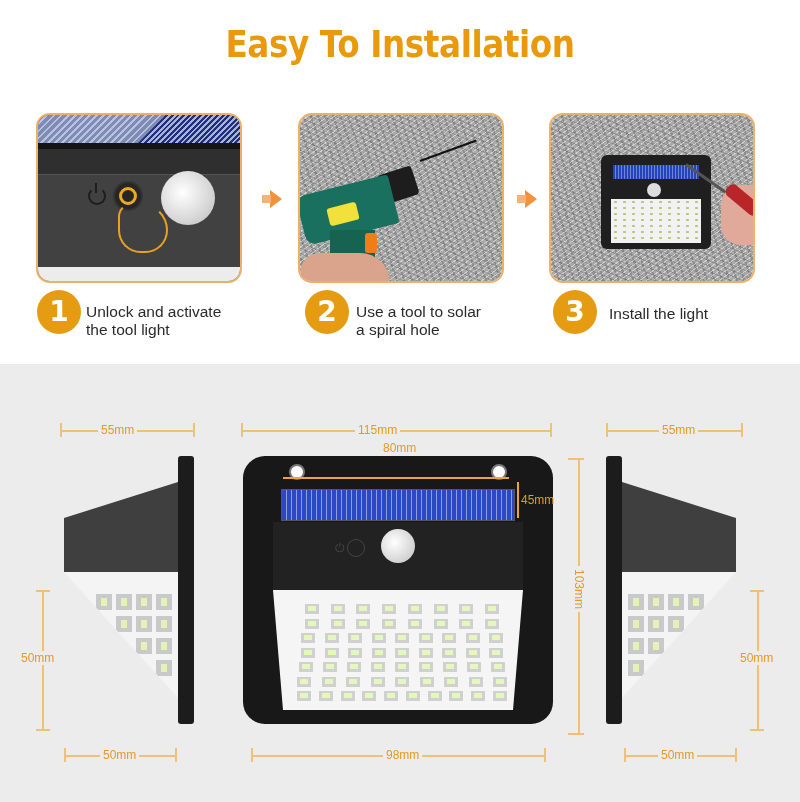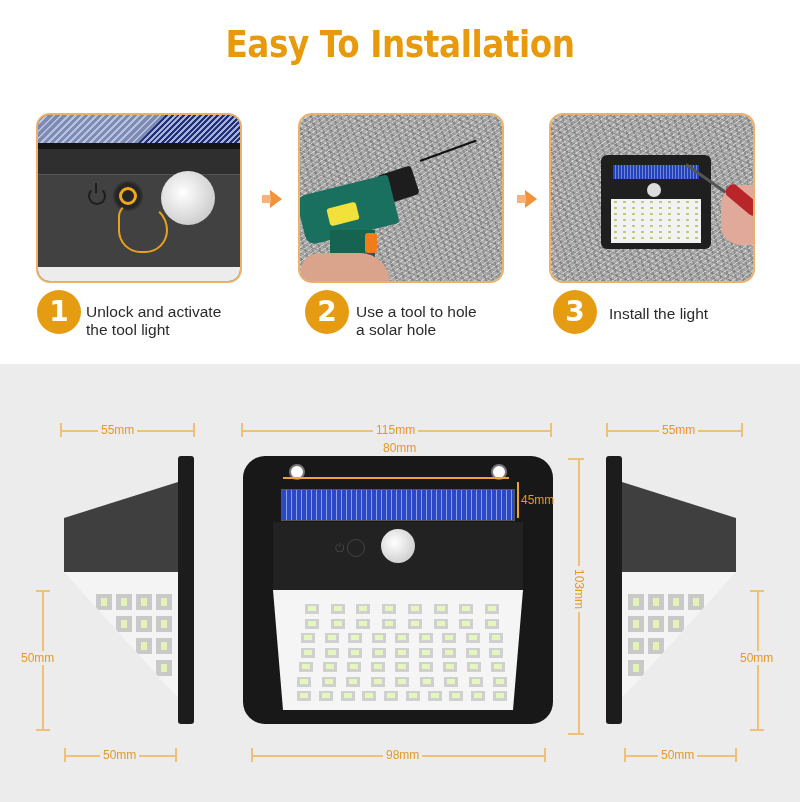--- a/index.html
+++ b/index.html
@@ -152,22 +152,22 @@
 </div>
 
 <div class="step-num" style="left:37px">1</div>
 <div class="step-text" style="left:86px;top:303px">
   <div>Unlock and activate</div>
   <div>the tool light</div>
 </div>
 
 <div class="step-num" style="left:305px">2</div>
 <div class="step-text" style="left:356px;top:303px">
-  <div>Use a tool to hole</div>
-  <div>a solar hole</div>
+  <div>Use a tool to solar</div>
+  <div>a spiral hole</div>
 </div>
 
 <div class="step-num" style="left:553px">3</div>
 <div class="step-text" style="left:609px;top:305px">
   <div>Install the light</div>
 </div>
 
 <div class="spec-area"></div>
 
 <div class="side-plate" style="left:178px;top:456px"></div>
@@ -196,21 +196,21 @@
 <div class="lbl" style="left:18px;top:651px">50mm</div>
 
 <div class="hline" style="left:64px;top:755px;width:112px"></div>
 <div class="vline" style="left:64px;top:748px;height:14px"></div>
 <div class="vline" style="left:175px;top:748px;height:14px"></div>
 <div class="lbl" style="left:100px;top:748px">50mm</div>
 
 <div class="hline" style="left:241px;top:430px;width:310px"></div>
 <div class="vline" style="left:241px;top:423px;height:14px"></div>
 <div class="vline" style="left:550px;top:423px;height:14px"></div>
-<div class="lbl" style="left:373px;top:423px">115mm</div>
+<div class="lbl" style="left:355px;top:423px">115mm</div>
 
 <div class="front">
   <div class="hole" style="left:46px"></div>
   <div class="hole" style="left:248px"></div>
   <div class="solar"></div>
   <div class="ctrl-band"></div>
   <div class="pwr">⏻</div>
   <div class="btn"></div>
   <div class="pir"></div>
   <div class="led-panel">

